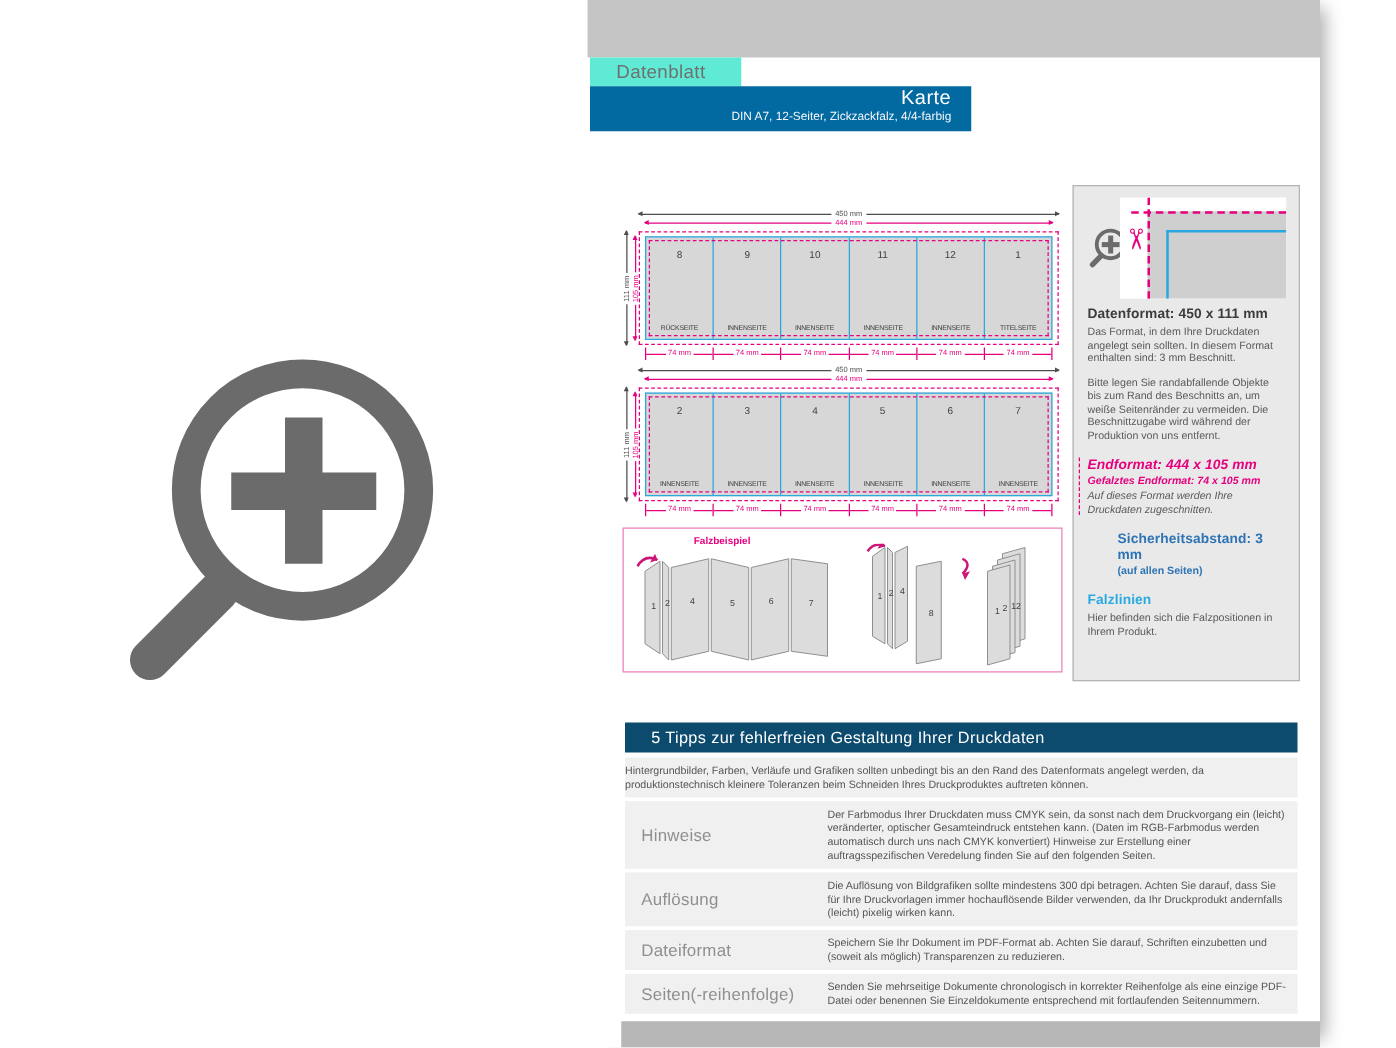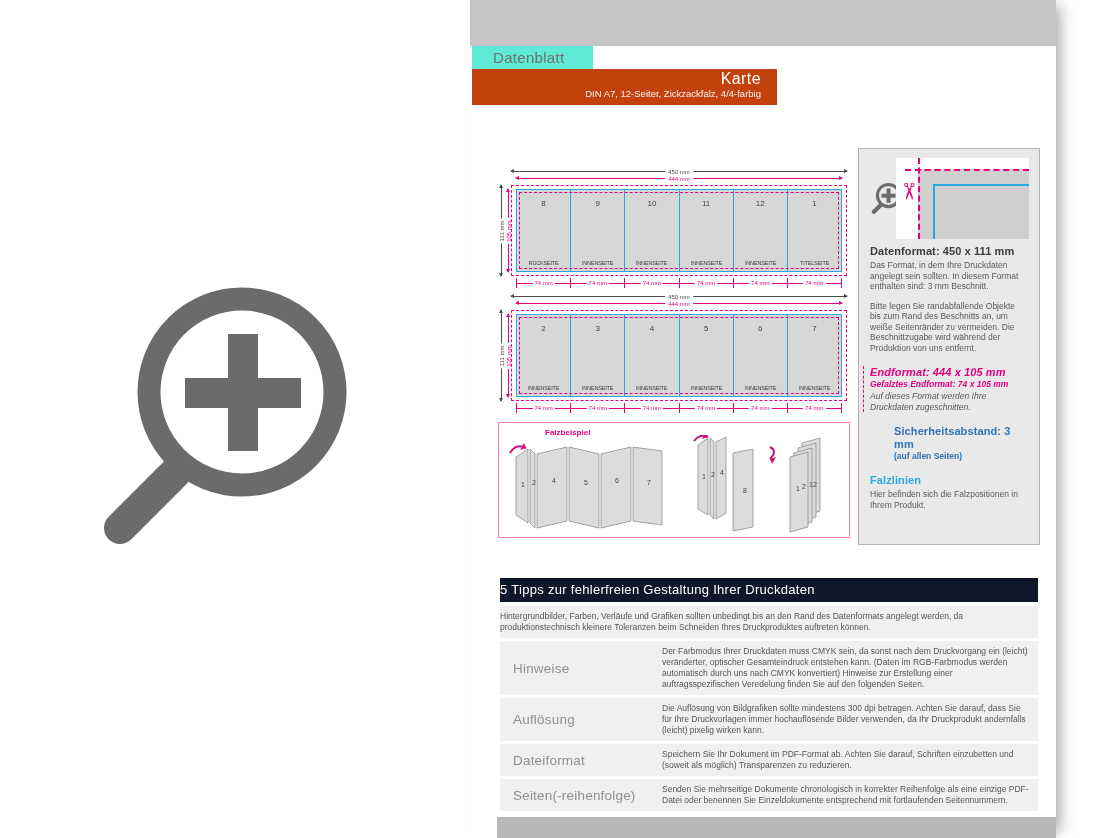--- a/index.html
+++ b/index.html
@@ -9,21 +9,21 @@
   
   .big-zoom { position:absolute; left:95px; top:270px; width:270px; height:285px; }
 
   
   .doc { position:absolute; left:470px; top:0; width:586px; height:838px; background:#fff;
          box-shadow:10px 0 14px -6px rgba(0,0,0,0.35); }
 
   .topband   { position:absolute; left:0; top:0; right:0; height:46px; background:#c5c5c5; }
   .tab       { position:absolute; left:2px; top:46px; width:121px; height:23px; background:#5eead4;
                color:#707070; font-size:15px; line-height:23px; padding-left:21px; letter-spacing:0.3px; }
-  .titleband { position:absolute; left:2px; top:69px; width:305px; height:36px; background:#c2410c;
+  .titleband { position:absolute; left:2px; top:69px; width:305px; height:36px; background:#0369a1;
                color:#fff; text-align:right; padding-right:16px; }
   .titleband .t1 { font-size:16px; line-height:19px; letter-spacing:0.4px; }
   .titleband .t2 { font-size:9.5px; line-height:11px; opacity:0.95; }
 
   
   .diagram { position:absolute; left:28px; width:352px; height:121px; font-size:6px; }
   #diagram1 { top:168px; }
   #diagram2 { top:293px; }
 
   .dimh { position:absolute; height:0; border-top:1px solid currentColor; }
@@ -57,21 +57,21 @@
   .segrow { position:absolute; left:18px; right:8px; bottom:1px; height:10px; display:flex; color:#e6007e; }
   .seg { flex:1; position:relative; border-left:1px solid currentColor; }
   .seg:last-child { border-right:1px solid currentColor; }
   .seg::before { content:''; position:absolute; left:0; right:0; top:50%; border-top:1px solid currentColor; }
   .seg .lab { position:absolute; left:50%; top:50%; transform:translate(-50%,-52%); background:#fff;
               padding:0 2px; font-size:6px; z-index:1; white-space:nowrap; }
 
   
   .foldbox { position:absolute; left:28px; top:422px; width:352px; height:116px; background:#fff;
              border:1px solid #ef7fb5; }
-  .foldbox .flabel { position:absolute; left:46px; top:5px; color:#e6007e; font-size:8px; font-weight:bold; }
+  .foldbox .flabel { position:absolute; left:56px; top:5px; color:#e6007e; font-size:8px; font-weight:bold; }
   .foldbox svg { position:absolute; left:3px; top:12px; }
 
   
   .sidebar { position:absolute; left:388px; top:148px; width:182px; height:397px;
              background:#e9e9e9; border:1px solid #b3b3b3; padding:10px 11px; }
   .corner { position:absolute; right:10px; top:9px; width:133px; height:81px; background:#fff; overflow:hidden; }
   .cpage  { position:absolute; left:22px; top:11px; right:0; bottom:0; background:#cfcfcf; }
   .cdh { position:absolute; top:11px; left:9px; right:0; border-top:2px dashed #e6007e; }
   .cdv { position:absolute; left:22px; top:0; bottom:0; border-left:2px dashed #e6007e; }
   .cbh { position:absolute; top:26px; left:37px; right:0; border-top:2px solid #29a8df; }
@@ -87,22 +87,22 @@
   .sec p { font-size:8.5px; line-height:10.5px; color:#5a5a5a; margin-top:2px; }
   .sec p + p { margin-top:9px; }
   .c-dark { color:#3c3c3c; }
   .c-mag  { color:#e6007e; }
   .c-blue { color:#2e74b5;margin-left:24px; }
   .c-cyan { color:#29abe2; }
   .sec.dashleft { border-left:1px dashed #e6007e; padding-left:6px; margin-left:-7px;font-style:italic; }
 
   
   .tips { position:absolute; left:30px; top:578px; width:538px; }
-  .tips-header { height:24px; background:#0f172a; color:#fff; font-size:13px; line-height:24px;
-                 padding-left:0; letter-spacing:0.3px; margin-bottom:4px; }
+  .tips-header { height:24px; background:#0c4a6e; color:#fff; font-size:13px; line-height:24px;
+                 padding-left:21px; letter-spacing:0.3px; margin-bottom:4px; }
   .trow { display:flex; background:#f0f0f0; margin-bottom:3px; }
   .rlabel { width:162px; display:flex; align-items:center; padding-left:13px; font-size:13.5px;
             color:#8f8f8f; letter-spacing:0.2px; }
   .rtext { flex:1; padding:5px 8px 5px 0; font-size:8.5px; line-height:11px; color:#555; }
 
   .bottombar { position:absolute; left:27px; right:0; top:817px; height:21px; background:#b7b7b7; }
 </style>
 </head>
 <body>
 

